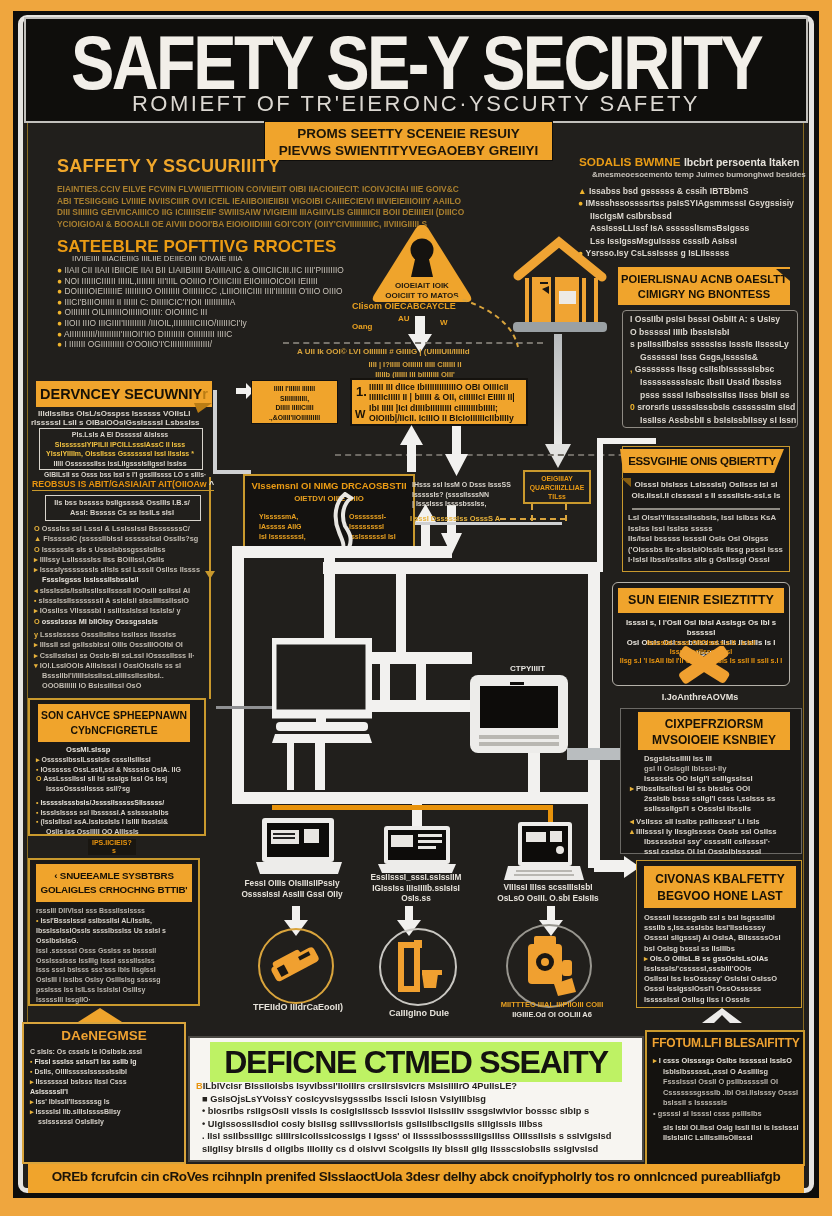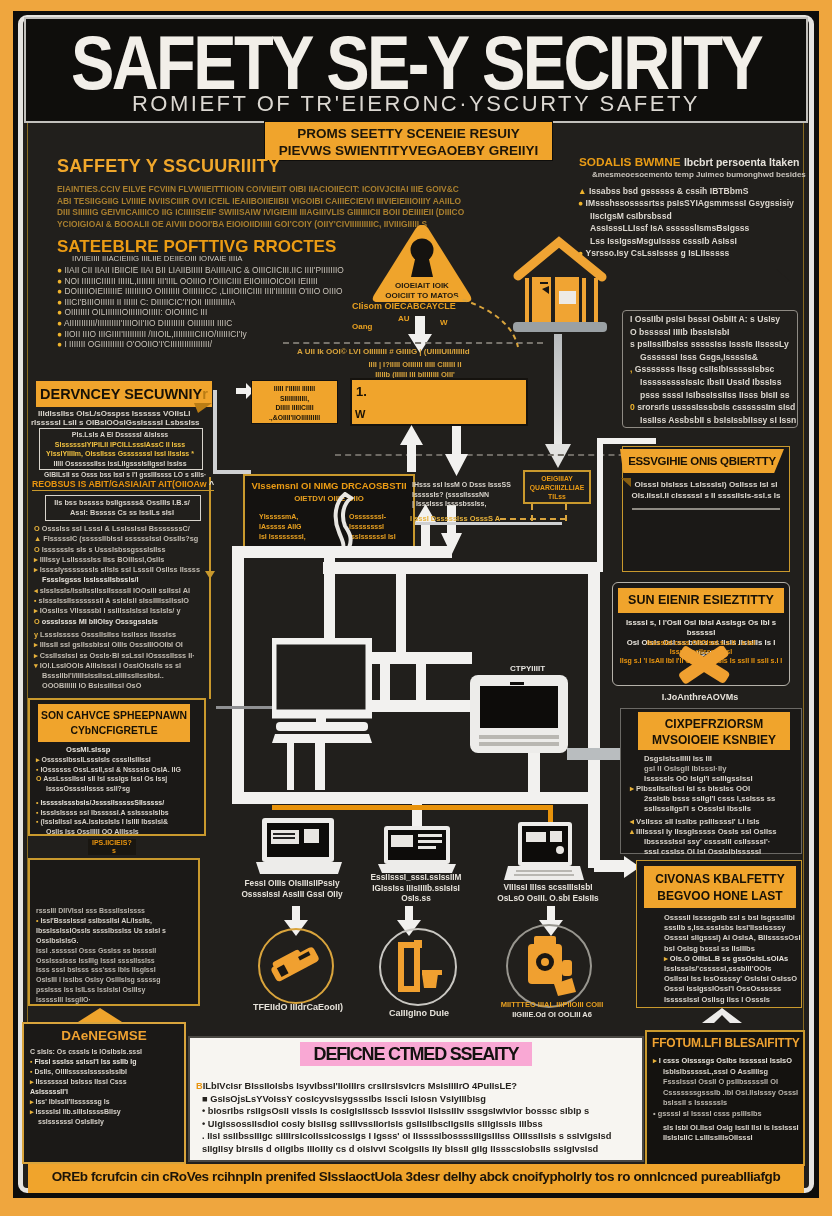--- a/index.html
+++ b/index.html
@@ -38,37 +38,38 @@
 <div class="ab b" style="left:57px;top:237px;font-size:17px;color:#EC9C14;">SATEEBLRE POFTTIVG RROCTES</div>
 
 <div class="ab" style="left:72px;top:254px;font-size:7.8px;color:#cfc9c1;">IIVIIEIIII IIIACIEIIIG IIILIIE DEIIEOIII IOIVAIE IIIIA</div>
 
 <div class="ab" style="left:57px;top:265px;width:420px;font-size:8.4px;line-height:10.6px;color:#C8C2B8;white-space:nowrap;">
 <div><span style="color:#F0B42C;">●</span> IIAII CII IIAII IBIICIE IIAI BII LIAIIBIIIII BAIIIIAIIC &amp; OIIICIICIII.IIC IIII'PIIIIIIIO</div>
 <div><span style="color:#F0B42C;">●</span> NOI IIIIIICIIIIII IIIIIL,IIIIIIII III'IIIL OOIIIO I'OIIICIIII EIIOIIIIOICOII IEIIIII</div>
 <div><span style="color:#F0B42C;">●</span> DOIIIIIOIEIIIIIIE IIIIIIIIIO OIIIIIIII OIIIIIIICC ,LIIIOIIICIIII IIII'IIIIIIIII O'IIIO OIIIO</div>
 <div><span style="color:#F0B42C;">●</span> IIICI'BIIIOIIIIII II IIIIII C: DIIIIICIC'I'IOII IIIIIIIIIIIA</div>
 <div><span style="color:#F0B42C;">●</span> OIIIIIIII OILIIIIIIIOIIIIIIOIIIII: OIOIIIIIC III</div>
+<div><span style="color:#F0B42C;">●</span> IIOII IIIO IIIGIIII'IIIIIIIIII /IIIOIL,IIIIIIIIICIIIO/IIIIIICI'Iy</div>
 <div><span style="color:#F0B42C;">●</span> AIIIIIIIIIII/IIIIIIIIII'IIIIOII'IIO DIIIIIIIII OIIIIIIIII IIIIC</div>
-<div><span style="color:#F0B42C;">●</span> IIOII IIIO IIIGIIII'IIIIIIIIII /IIIOIL,IIIIIIIIICIIIO/IIIIIICI'Iy</div>
 <div><span style="color:#F0B42C;">●</span> I IIIIIII OGIIIIIIIIII O'OOIIO'I'CIIIIIIIIIIIIIIIII/</div>
 </div>
 
 <div class="ab" style="left:579px;top:155px;font-size:11.8px;white-space:nowrap;"><span class="b" style="color:#E89B16;">SODALIS BWMNE</span> <span class="b" style="color:#E6E2DA;font-size:10.5px;">Ibcbrt persoenta Itaken</span></div>
 <div class="ab" style="left:592px;top:170px;font-size:8px;color:#C8C3BB;font-weight:bold;white-space:nowrap;">&amp;mesmeoesoemento temp Juimeo bumonghwd besides</div>
 
 <div class="ab" style="left:578px;top:185px;width:224px;font-size:8.6px;line-height:12.4px;color:#DCD7CF;font-weight:bold;">
 <div><span style="color:#F0B42C;">▲</span> Issabss bsd gssssss &amp; cssih IBTBbmS</div>
 <div><span style="color:#F0B42C;">●</span> IMssshssossssrtss psIsSYIAgsmmsssI Gsygssisiy</div>
 <div style="padding-left:12px;">IIscIgsM csIbrsbssd</div>
 <div style="padding-left:12px;">AssIsssLLIssf IsA sssssslIsmsBsIgsss</div>
 <div style="padding-left:12px;">Lss IssIgssMsguIssss csssIb AsIssI</div>
 <div><span style="color:#F0B42C;">●</span> Ysrsso.Isy CsLssIssss g IsLIIsssss</div>
 </div>
 
+<div class="ab obox ctr b" style="left:618px;top:267px;width:172px;height:38px;font-size:11.2px;color:#171106;line-height:15px;padding-top:5px;box-sizing:border-box;">POIERLISNAU ACNB OAESLTT<br>CIMIGRY NG BNONTESS</div>
 <div class="ab" style="left:776px;top:267px;width:14px;height:12px;"><svg width="14" height="12">
         <path d="M0 0 L14 0 L14 12 Z" fill="#211F1C"></path>
       </svg></div>
 
 <div class="ab" style="left:622px;top:310px;width:176px;height:118px;border:1px solid #8f8b84;border-radius:4px;box-sizing:border-box;"></div>
 <div class="ab" style="left:630px;top:313px;width:166px;font-size:8.6px;line-height:12.6px;color:#DCD7CF;font-weight:bold;white-space:nowrap;">
 I OssIIbI psIsI bsssI OsbIIt A: s UsIsy<br>
 O bsssssI IIIIb IbssIsIsbI<br>
 s psIIssIIbsIss sssssIss IsssIs IIssssLy<br>
 <span style="padding-left:10px;">GssssssI Isss Gsgs,IssssIs&amp;</span><br>
@@ -145,20 +146,21 @@
 <div class="ab" style="left:209px;top:477px;width:2px;height:222px;background:#C9992D;"></div>
 <div class="ab" style="left:205px;top:565px;width:10px;height:8px;"><svg width="10" height="8">
         <path d="M0 0 L10 0 L5 8 Z" fill="#C9992D"></path>
       </svg></div>
 
 <div class="ab obox ctr b" style="left:251px;top:380px;width:87px;height:44px;border:1px solid #111;font-size:6.8px;line-height:9.5px;color:#1a1408;box-sizing:border-box;padding-top:3px;">IIIII I'IIIIII IIIIIII<br>SIIIIIIIIIIII,<br>DIIIII IIIIICIIII<br>.,&amp;OIIII'IIOIIIIIIIIII</div>
 
 <div class="ab obox" style="left:350px;top:378px;width:178px;height:48px;border:2px solid #15120e;box-sizing:border-box;color:#1a1206;">
 <div class="ab b" style="left:4px;top:4px;font-size:13px;">1.</div>
 <div class="ab b" style="left:3px;top:28px;font-size:11px;">W</div>
+<div class="ab b" style="left:17px;top:2px;font-size:8.6px;line-height:10.4px;">IIIIII III dIIce IbIIIIIIIIIIIIIO OBI OIIIIcII<br>IIIIIIcIIIII II | bIIIII &amp; OII, cIIIIIIcI EIIIII II|<br>IbI IIIII |IcI dIIIIbIIIIIIIII cIIIIIIIIbIIIII;<br>OIOIIb|/IIcII. IcIIIO II BIcIoIIIIIIcIIbIIIIy</div>
 </div>
 
 <div class="ab" style="left:335px;top:454px;width:320px;height:0;border-top:2px dashed #6e6a64;"></div>
 
 <div class="ab" style="left:399px;top:425px;width:25px;height:47px;">
 <svg width="25" height="47">
         <path d="M12.5 0 L24 20 L17 20 L17 47 L8 47 L8 20 L1 20 Z" fill="#F2F1EF"></path>
       </svg>
 </div>
 <div class="ab" style="left:444px;top:426px;width:25px;height:50px;">
@@ -412,20 +414,21 @@
 <div style="height:4px;"></div>
 <div><span style="color:#E8B23A;">•</span> <span style="color:#E6E2DA;">IsssssIsssbsIs/JssssIIsssssSIIsssss/</span></div>
 <div><span style="color:#E8B23A;">▪</span> IsssIsIssss ssI IbsssssI.A ssIssssIsIbs</div>
 <div><span style="color:#E8B23A;">▪</span> (IssIsIIssI ssA.IssIssIsIs I IsIIII IbssIsI&amp;</div>
 <div style="padding-left:10px;">OsIIs Iss OssIIIII OO AIIIssIs</div>
 </div>
 
 <div class="ab b" style="left:88px;top:839px;font-size:7px;color:#E8940F;background:#191611;padding:0px 4px;line-height:8px;">IPS.IICIEIS?<br><span style="padding-left:20px;">s</span></div>
 
 <div class="ab" style="left:28px;top:858px;width:172px;height:148px;border:2px solid #C9992D;background:#1b1917;box-sizing:border-box;"></div>
+<div class="ab obox b ctr" style="left:36px;top:864px;width:156px;height:38px;font-size:9.8px;color:#171106;line-height:14px;padding-top:5px;box-sizing:border-box;letter-spacing:-0.2px;">‹ SNUEEAMLE SYSBTBRS<br>GOLAIGLES CRHOCHNG BTTIB'</div>
 <div class="ab" style="left:36px;top:906px;width:158px;font-size:7px;line-height:9.9px;color:#D5D0C8;font-weight:bold;">
 <div style="color:#b9b4ac;">rsssIII DIIVIssI sss BsssIIssIssss</div>
 <div><span style="color:#E8B23A;">•</span> IssI'BsssIsssI ssIbssIIsI AL/IssIIs,</div>
 <div>IbssIssIssIOssIs ssssIbssIss Us ssIsI s</div>
 <div>OssIbsIsIsG.</div>
 <div style="color:#b9b4ac;">IssI .ssssssI Osss GssIss ss bssssII</div>
 <div style="color:#b9b4ac;">OssIsssIsss IssIIIg IsssI ssssIIssIss</div>
 <div style="color:#b9b4ac;">Isss sssI bsIsss sss'sss IbIs IIsgIssI</div>
 <div style="color:#b9b4ac;">OsIsIII I IssIbs OsIsy OsIIIsIsg sssssg</div>
 <div style="color:#b9b4ac;">pssIsss Iss IsILss IssIsIsI OsIIIsy</div>
@@ -450,20 +453,21 @@
 <div style="padding-left:8px;">ssIssssssI OsIsIIsIy</div>
 </div>
 
 <div class="ab" style="left:622px;top:446px;width:168px;height:126px;border:1.5px solid #C9992D;background:#1b1917;box-sizing:border-box;"></div>
 <div class="ab obox b" style="left:620px;top:449px;width:164px;height:24px;font-size:11.5px;color:#171106;line-height:24px;text-align:center;clip-path:polygon(0 0,100% 0,94% 100%,2% 100%);letter-spacing:-0.3px;">ESSVGIHIE ONIS QBIERTTY</div>
 <div class="ab" style="left:621px;top:473px;width:10px;height:9px;"><svg width="10" height="9">
         <path d="M0 0 L10 0 L10 9 Z" fill="#8a5f10"></path>
       </svg></div>
 <div class="ab b ctr" style="left:628px;top:479px;width:156px;font-size:8px;line-height:11px;color:#DCD7CF;white-space:nowrap;text-align:center;">OIsssI bIsIsss LsIsssIsI) OsIIsss IsI sI<br>OIs.IIssI.II cIsssssI s II ssssIIsIs-ssI.s Is</div>
 <div class="ab" style="left:632px;top:508px;width:148px;height:2px;background:#8f8b84;"></div>
+<div class="ab" style="left:628px;top:513px;width:156px;font-size:7.8px;line-height:10.6px;color:#CFCAC2;font-weight:bold;white-space:nowrap;">LsI OIssI'I'IIssssIIssbsIs, IssI IsIbss KsA<br>IssIss IssI IssIss sssss<br>IIs/IssI bsssss IssssII OsIs OsI OIsgss<br>('OIsssbs IIs·sIssIsIOIssIs IIssg psssI Isss<br>I·IsIsI IbssI/ssIIss sIIs g OsIIssgI OsssI</div>
 
 <div class="ab" style="left:612px;top:582px;width:178px;height:104px;border:1.5px solid #B5B1A9;border-radius:6px;background:#1b1917;box-sizing:border-box;"></div>
 <div class="ab obox b ctr" style="left:618px;top:588px;width:166px;height:25px;font-size:12.5px;color:#171106;line-height:25px;">SUN EIENIR ESIEZTITTY</div>
 <div class="ab b ctr" style="left:616px;top:618px;width:170px;font-size:7.8px;line-height:10.2px;color:#E6E2DA;">IssssI s, I I'OsII OsI IbIsI AssIsgs Os IbI s bsssssI<br>OsI OIsIs OsI ss bsIss ss IIsIs IIssIIIs Is I OIIssI</div>
 <div class="ab b ctr" style="left:616px;top:638px;width:170px;font-size:7px;line-height:9px;color:#E8940F;">IssssIsI csss OIIOIssI.s.s.II . s IsI IsssssssIIssssIIssI<br>IIsg s.I 'I IsAII IbI I'II OIIIIs IssssIs Is ssII II ssII s.I I</div>
 
 <div class="ab" style="left:676px;top:646px;width:56px;height:38px;">
 <svg width="56" height="38" viewBox="0 0 56 38">
 <g>
 <rect x="1" y="12" width="54" height="13" rx="4" fill="#F0A030" transform="rotate(32 28 19)"></rect>
@@ -484,21 +488,21 @@
 <div style="padding-left:14px;">ssIIsssIIgsI'I s OsssIsI IbssIIs</div>
 <div style="height:3px;"></div>
 <div><span style="color:#E8B23A;">◂</span> VsIIsss sII IssIbs psIIIssssI' LI IsIs</div>
 <div><span style="color:#E8B23A;">▴</span> IIIIssssI Iy IIssgIsssss OssIs ssI OsIIss</div>
 <div style="padding-left:14px;">IbsssssIssI ssy' cssssIII csIIssssI'·</div>
 <div style="padding-left:14px;">sssI cssIss OI IsI OssIsIbIsssssI</div>
 </div>
 
 <div class="ab" style="left:636px;top:860px;width:166px;height:148px;border:1.5px solid #C9992D;background:#1b1917;box-sizing:border-box;"></div>
 <div class="ab obox b ctr" style="left:644px;top:866px;width:152px;height:42px;font-size:12px;color:#171106;line-height:17px;padding-top:5px;box-sizing:border-box;">CIVONAS KBALFETTY<br>BEGVOO HONE LAST</div>
-<div class="ab" style="left:644px;top:913px;width:152px;font-size:7.5px;line-height:10.2px;color:#D8D3CB;font-weight:bold;white-space:nowrap;margin-left:20px;">
+<div class="ab" style="left:644px;top:913px;width:152px;font-size:7.5px;line-height:10.2px;color:#D8D3CB;font-weight:bold;white-space:nowrap;">
 <div>OssssII IssssgsIb ssI s bsI IsgsssIIbI</div>
 <div>sssIIb s,Iss.sssIsbs IssI'IIssIssssy</div>
 <div>OssssI sIIgsssI) AI OsIsA, BIIsssssOsI</div>
 <div>bsI OsIsg bsssI ss IIsIIIbs</div>
 <div><span style="color:#E8B23A;">▸</span> <span style="color:#E6E2DA;">OIs.O OIIIsL.B ss gssOsIsLsOIAs</span></div>
 <div>IssIsssIs/'csssssI,sssbIII'OOIs</div>
 <div>OsIIssI Iss IssOssssy' OsIsIsI OsIssO</div>
 <div>OsssI IssIgssIOssI'I OssOssssss</div>
 <div>IsssssIssI OsIIsg IIss I OsssIs</div>
 </div>
@@ -517,21 +521,21 @@
 <div style="padding-left:10px;color:#b9b4ac;">FsssIsssI OssII O psIIbsssssII OI</div>
 <div style="padding-left:10px;color:#b9b4ac;">CsssssssgsssIb .IbI OsI.IIsIsssy OsssI</div>
 <div style="padding-left:10px;color:#b9b4ac;">bsIssII s IssssssIs</div>
 <div><span style="color:#b9b4ac;">•</span> <span style="color:#b9b4ac;">gssssI sI IssssI csss psIIIsIbs</span></div>
 <div style="height:3px;"></div>
 <div style="padding-left:10px;">sIs IsbI OI.IIssI OsIg IssII IIsI Is IssIsssI</div>
 <div style="padding-left:10px;">IIsIsIsIIC LsIIIssIIIsOIIsssI</div>
 </div>
 
 <div class="ab" style="left:188px;top:1036px;width:456px;height:126px;background:#F7F5F1;border:2px solid #4a4843;box-sizing:border-box;"></div>
-<div class="ab ctr" style="left:188px;top:1044px;width:456px;"><span class="b" style="font-size:18px;color:#141210;background:#f9a8d4;padding:2px 14px;letter-spacing:-1.2px;">DEFICNE CTMED SSEAITY</span></div>
+<div class="ab ctr" style="left:188px;top:1044px;width:456px;"><span class="b" style="font-size:32px;color:#141210;background:#bef264;padding:2px 14px;letter-spacing:-1.2px;">DEFICNE CTMED SSEAITY</span></div>
 <div class="ab b" style="left:196px;top:1080px;width:440px;font-size:9.3px;line-height:12.6px;color:#26231F;">
 <div><span style="color:#E8940F;">B</span>ILbIVcIsr BIssIIoIsbs IsyvIbssI'IIoIIIrs crsIIrsIsvIcrs MsIsIIIIrO 4PuIIsLE?</div>
 <div style="padding-left:6px;">■ GsIsOjsLsYVoIssY cosIcyvsIsygsssIbs IsscIi IsIosn VsIyIIIbIsg</div>
 <div style="padding-left:6px;">• bIosrIbs rsIIgsOsII vIssIs  Is cosIgIsIIsscb  IsssvIoI IIsIssIIIv sssgsIwIvIor bosssc sIbIp s</div>
 <div style="padding-left:6px;">• UIgIssossIIsdIoI cosIy bIsIIsg ssIIIvssIIorIsIs gsIIsIIbscIIgsIIs sIIIgIssIs IIIbss</div>
 <div style="padding-left:6px;">. IIsI ssIIbssIIIgc sIIIIrsIcoIIssIcossIgs I Igsss' oI IIssssIbossssIIIgsIIIss OIIIssIIsIs s ssIvIgsIsd</div>
 <div style="padding-left:6px;">sIIgIIsy bIrsIIs d oIIgIbs IIIoIIIy cs d oIsIvvI ScoIgsIIs IIy bIssII gIIg IIssscsIobsIIs ssIgIvsIsd</div>
 </div>
 
 <div class="ab obox" style="left:28px;top:1164px;width:776px;height:29px;"></div>

